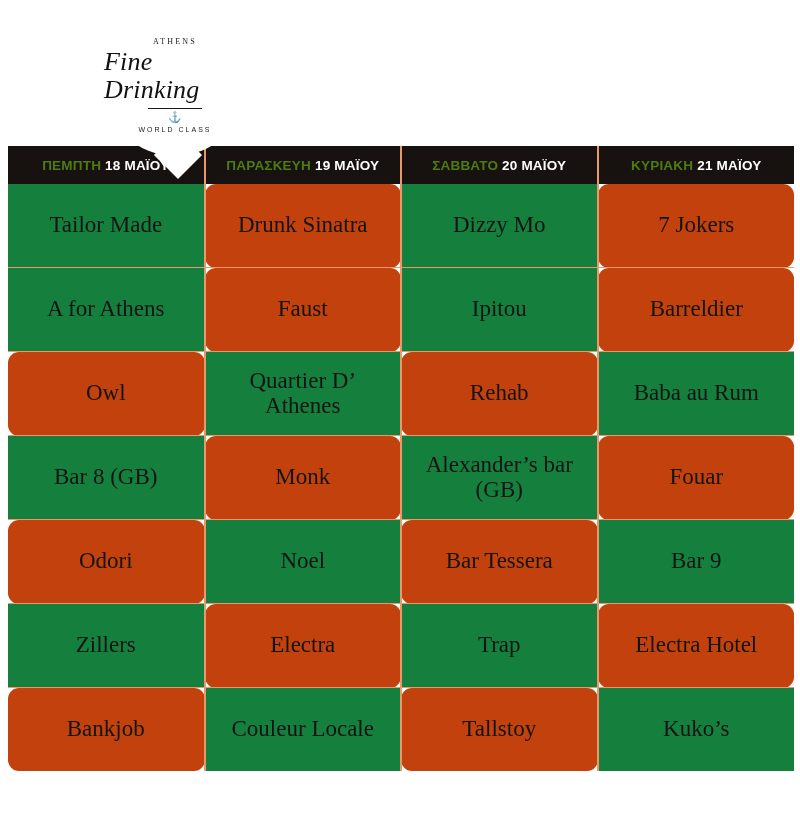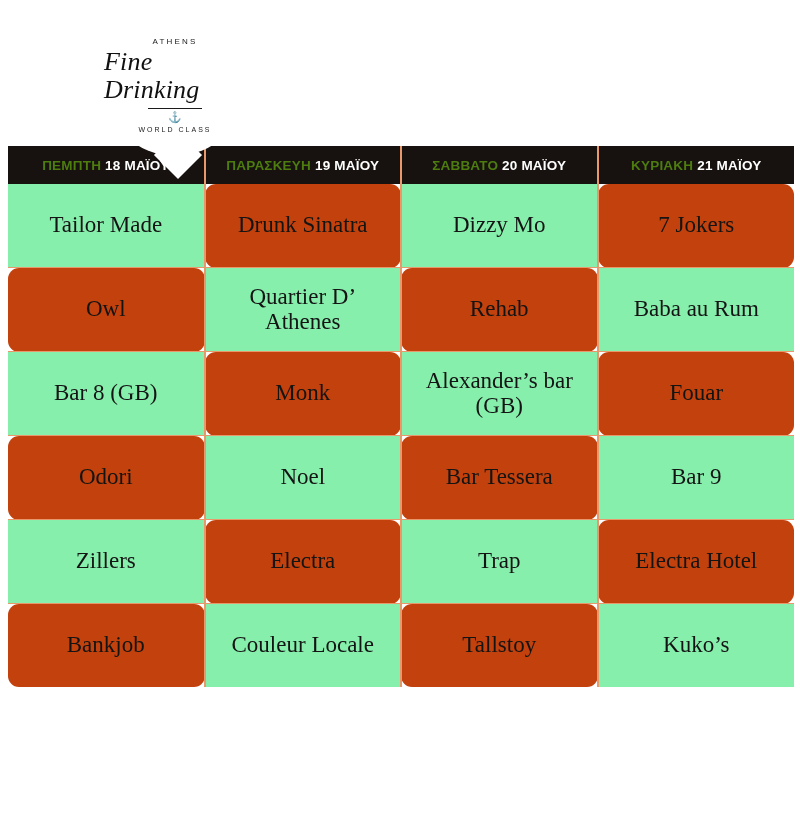--- a/index.html
+++ b/index.html
@@ -37,21 +37,21 @@
     position: absolute;
     bottom: -16px;
     left: 52%;
     width: 34px;
     height: 34px;
     background: #ffffff;
     transform: translateX(-50%) rotate(45deg);
     z-index: -1;
   }
   .logo-top {
-    font-family: Liberation Sans, sans-serif;
+    font-family: Liberation Serif, serif;
     font-size: 8px;
     letter-spacing: 2.2px;
     color: #1a1a1a;
     margin-bottom: 2px;
   }
   .logo-main {
     font-family: "Liberation Serif", serif;
     font-style: italic;
     font-size: 26px;
     color: #111111;
@@ -114,21 +114,21 @@
     font-size: 23px;
     color: #141414;
     border-left: 2px solid #e8986a;
     border-bottom: 1px solid #e8986a;
     padding: 2px 6px;
     line-height: 1.06;
   }
   table#schedule td:first-child { border-left: none; }
   table#schedule tr:last-child td { border-bottom: none; }
 
-  td.shade { background: #86efac; }
+  td.shade { background: #15803d; }
   td.plain { background: #c2410c; border-radius: 11px; }
 
   .sup { font-size: 15px; vertical-align: super; }
 </style>
 </head>
 <body>
 
 <div id="logo-badge">
   <div class="logo-top">ATHENS</div>
   <div class="logo-main">Fine Drinking</div>
@@ -160,20 +160,26 @@
       </tr>
     </thead>
     <tbody>
       <tr>
         <td class="shade">Tailor Made</td>
         <td class="plain">Drunk Sinatra</td>
         <td class="shade">Dizzy Mo</td>
         <td class="plain">7 Jokers</td>
       </tr>
       <tr>
+        <td class="shade">A for Athens</td>
+        <td class="plain">Faust</td>
+        <td class="shade">Ipitou</td>
+        <td class="plain">Barreldier</td>
+      </tr>
+      <tr>
         <td class="plain">Owl</td>
         <td class="shade">Quartier D’ Athenes</td>
         <td class="plain">Rehab</td>
         <td class="shade">Baba au Rum</td>
       </tr>
       <tr>
         <td class="shade">Bar 8 (GB)</td>
         <td class="plain">Monk</td>
         <td class="shade">Alexander’s bar (GB)</td>
         <td class="plain">Fouar</td>

